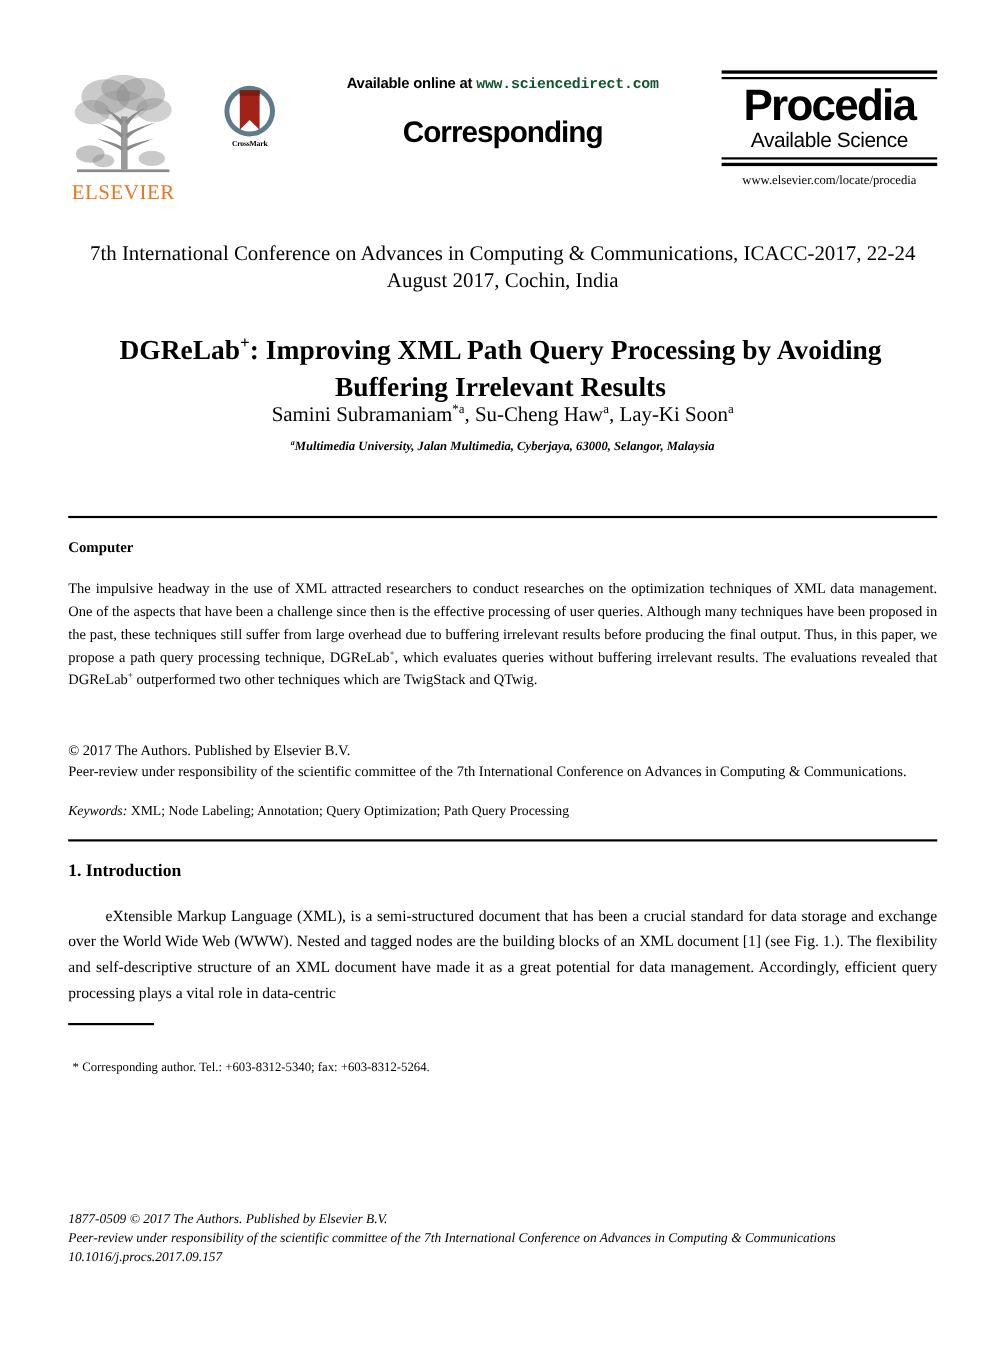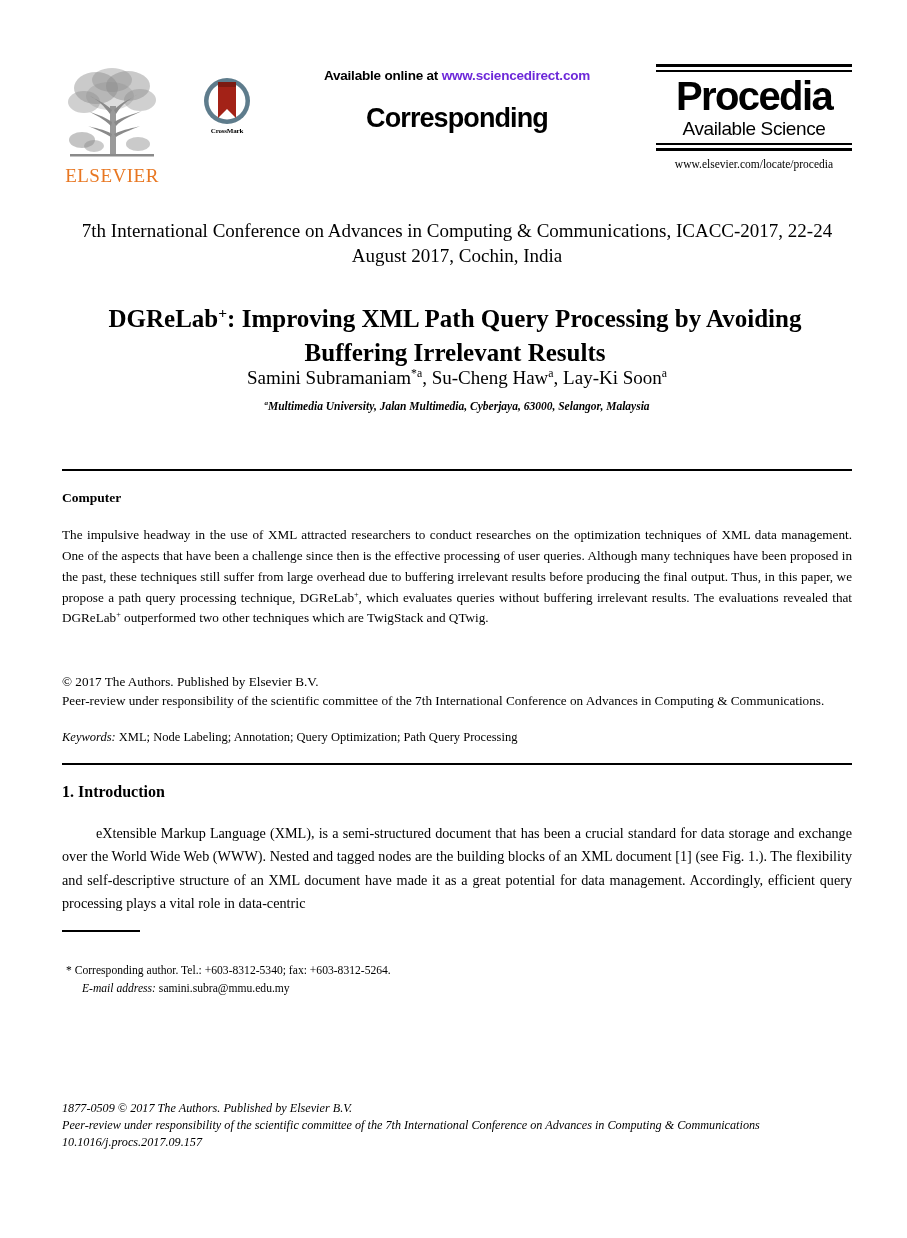--- a/index.html
+++ b/index.html
@@ -68,21 +68,21 @@
     text-align: center;
     width: 330px;
     margin-top: 6px;
   }
   .sd-available {
     font-family: "Liberation Sans", sans-serif;
     font-size: 13.5px;
     font-weight: bold;
     letter-spacing: -0.2px;
   }
-  .sd-url { color: #6d28d9; }
+  .sd-url { color: #14532d; font-family: Liberation Mono, monospace; }
   .sd-title {
     font-family: "Liberation Sans", sans-serif;
     font-size: 27px;
     font-weight: bold;
     letter-spacing: -0.9px;
     margin-top: 20px;
   }
   .sd-series {
     font-family: "Liberation Serif", serif;
     font-size: 13px;
@@ -340,21 +340,20 @@
   <div class="keywords"><span class="keywords-label">Keywords:</span><span> XML; Node Labeling; Annotation; Query Optimization; Path Query Processing</span></div>
 
   <div class="hr-main hr-keywords-bottom"></div>
 
   <div class="section-head">1. Introduction</div>
   <div class="intro-body">eXtensible Markup Language (XML), is a semi-structured document that has been a crucial standard for data storage and exchange over the World Wide Web (WWW).  Nested and tagged nodes are the building blocks of an XML document [1] (see Fig. 1.). The flexibility and self-descriptive structure of an XML document have made it as a great potential for data management.  Accordingly, efficient query processing plays a vital role in data-centric</div>
 
   <div class="footnote-rule"></div>
   <div class="footnote">
     <div>* Corresponding author. Tel.: +603-8312-5340; fax: +603-8312-5264.</div>
-    <div class="footnote-indent"><span class="footnote-em">E-mail address:</span><span> samini.subra@mmu.edu.my</span></div>
   </div>
 
   <div class="page-footer">
     <div>1877-0509 © 2017 The Authors. Published by Elsevier B.V.</div>
     <div>Peer-review under responsibility of the scientific committee of the 7th International Conference on Advances in Computing &amp; Communications</div>
     <div>10.1016/j.procs.2017.09.157</div>
   </div>
 
 </div>
 

